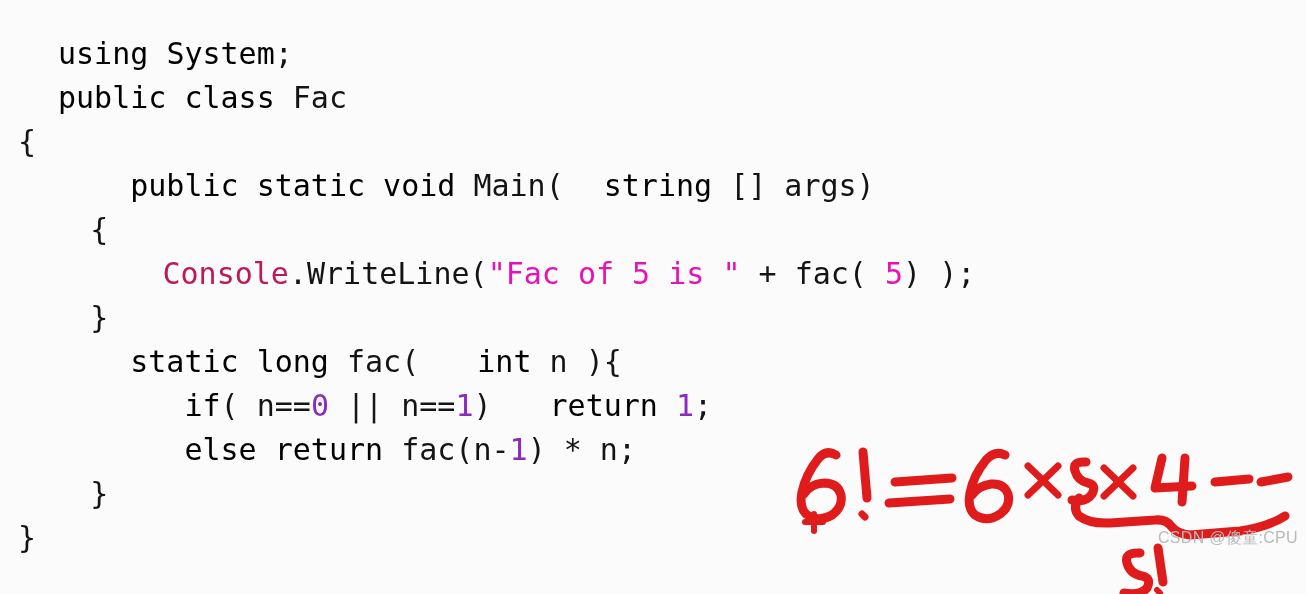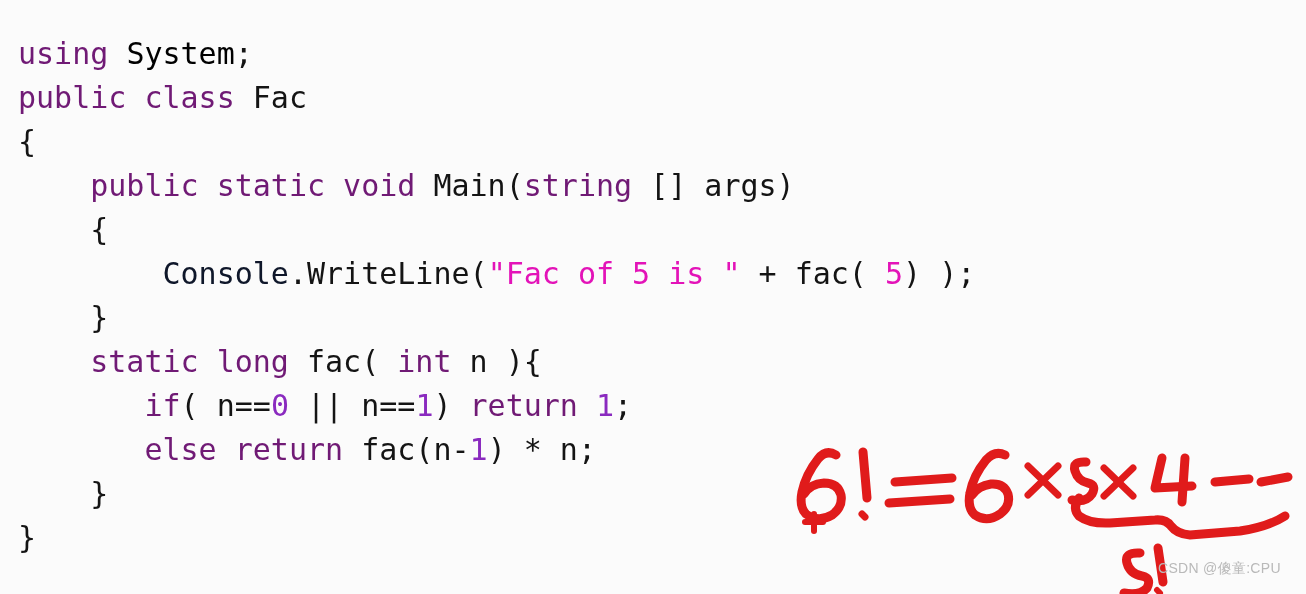--- a/index.html
+++ b/index.html
@@ -24,43 +24,43 @@
     font-size: 30px;
     line-height: 44px;
     letter-spacing: 0px;
     white-space: pre;
     color: #141414;
   }
   #code .line {
     height: 44px;
     white-space: pre;
   }
-  .kw   { color: #701a75; }           
+  .kw   { color: #000000; margin-left: 40px; }           
   .type { color: #000000; }           
-  .cls  { color: #0f172a; }           
+  .cls  { color: #be185d; }           
   .str  { color: #e313b8; }           
   .num  { color: #8a2abf; }           
   .pl   { color: #141414; }           
 
   
   #annotation {
     position: absolute;
     left: 0;
     top: 0;
     width: 1306px;
     height: 594px;
     pointer-events: none;
   }
   
   #watermark {
     position: absolute;
     left: 1158px;
-    top: 560px;
+    top: 528px;
     font-family: "Liberation Sans", sans-serif;
-    font-size: 14px;
+    font-size: 16px;
     color: #b9b9b9;
     letter-spacing: 0.3px;
     white-space: nowrap;
   }
 </style>
 </head>
 <body>
 
 <div id="screen">
 

